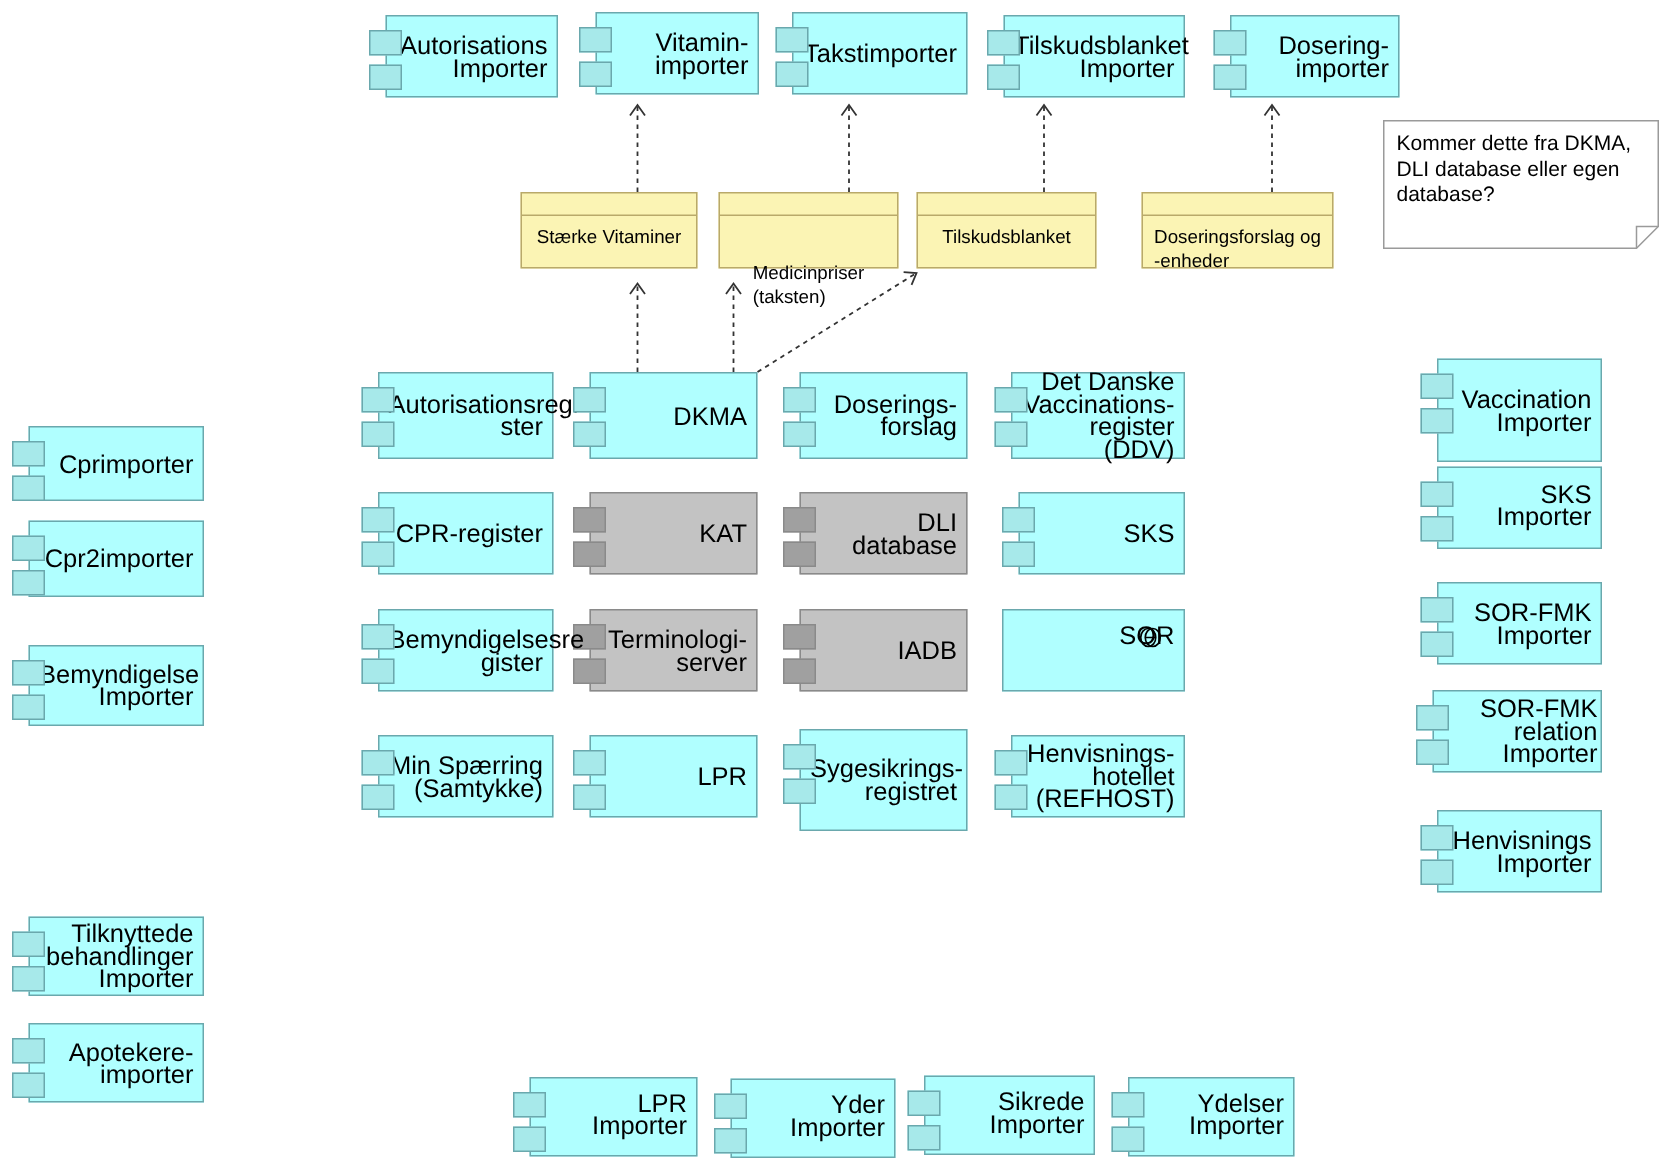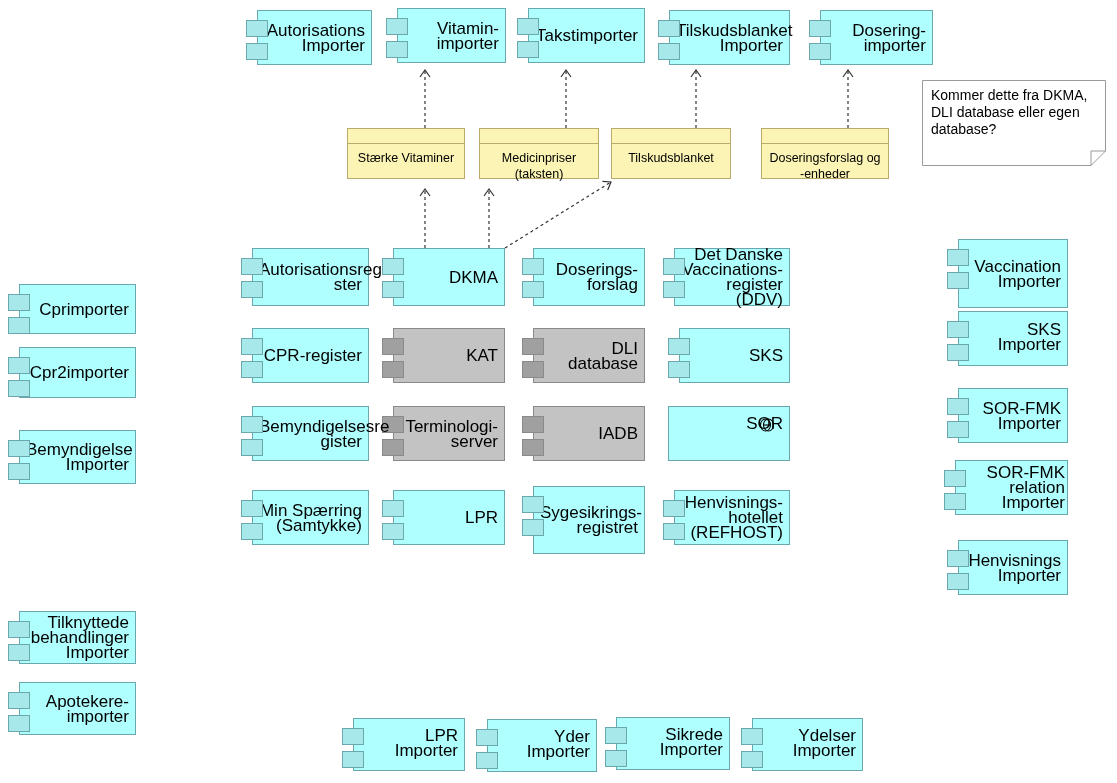--- a/index.html
+++ b/index.html
@@ -82,21 +82,20 @@
   .artifact .head {
     height: 14px;
     border-bottom: 1px solid #b9a96a;
     flex: 0 0 auto;
   }
   .artifact .body {
     flex: 1 1 auto;
     display: flex;
     align-items: flex-start;
     justify-content: center;
-    text-align: center;
     padding-top: 6px;
     font-size: 12.5px;
     line-height: 16px;
     color: #000;
     white-space: pre-line;
   }
 
   
   .note {
     position: absolute;
@@ -195,21 +194,21 @@
       <path d="M169,85.5 L169,71 L183.5,71" fill="none" stroke="#9a9a9a" stroke-width="1"></path>
     </svg>
     <div class="note-text">Kommer dette fra DKMA, DLI database eller egen database?</div>
   </div>
 
   <div class="artifact" style="left:347px; top:128px; width:118px; height:51px;">
     <div class="head"></div>
     <div class="body">Stærke Vitaminer</div>
   </div>
 
-  <div class="artifact" style="left:479px; top:128px; width:120px; height:51px;">
+  <div class="artifact" style="left:479px; top:128px; width:120px; height:51px;gap:24px;">
     <div class="head"></div>
     <div class="body">Medicinpriser
 (taksten)</div>
   </div>
 
   <div class="artifact" style="left:611px; top:128px; width:120px; height:51px;">
     <div class="head"></div>
     <div class="body">Tilskudsblanket</div>
   </div>
 

